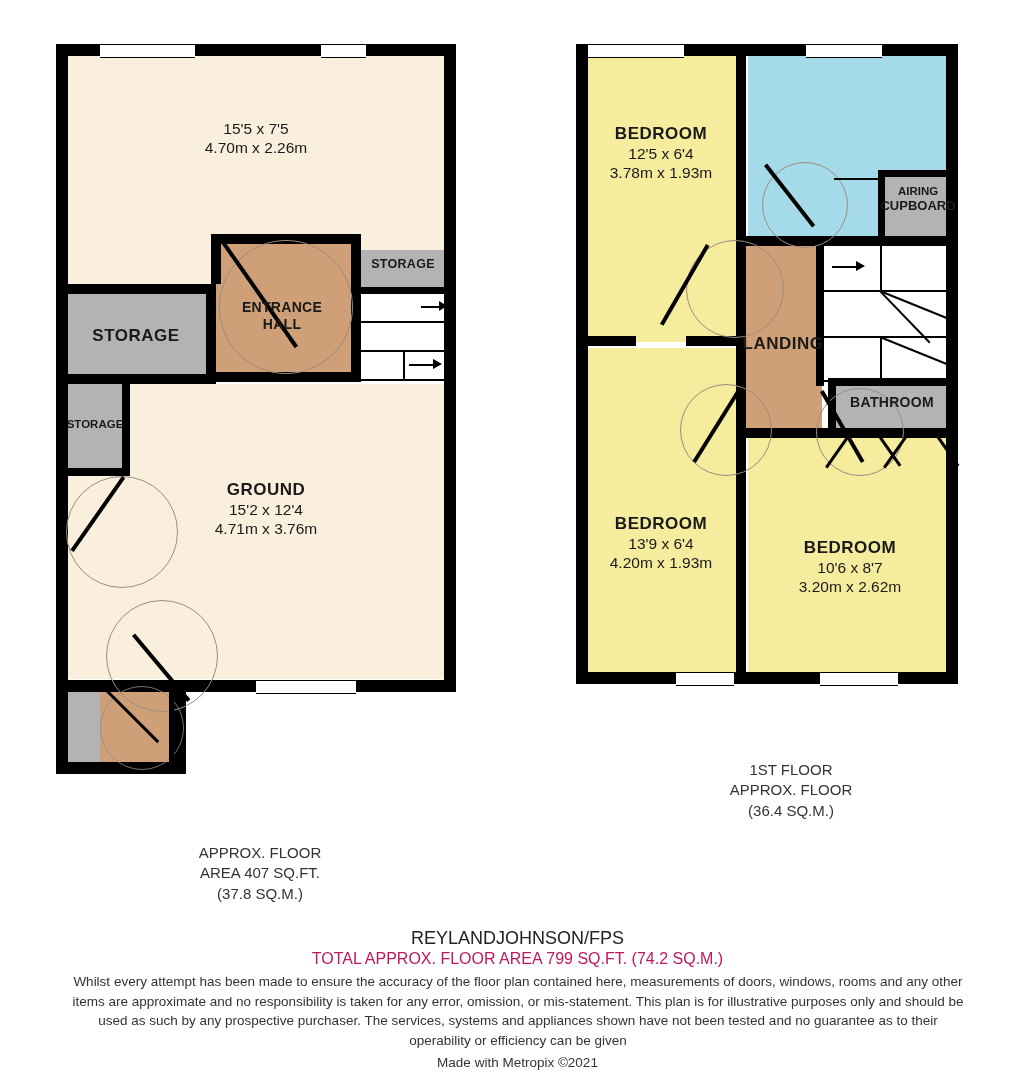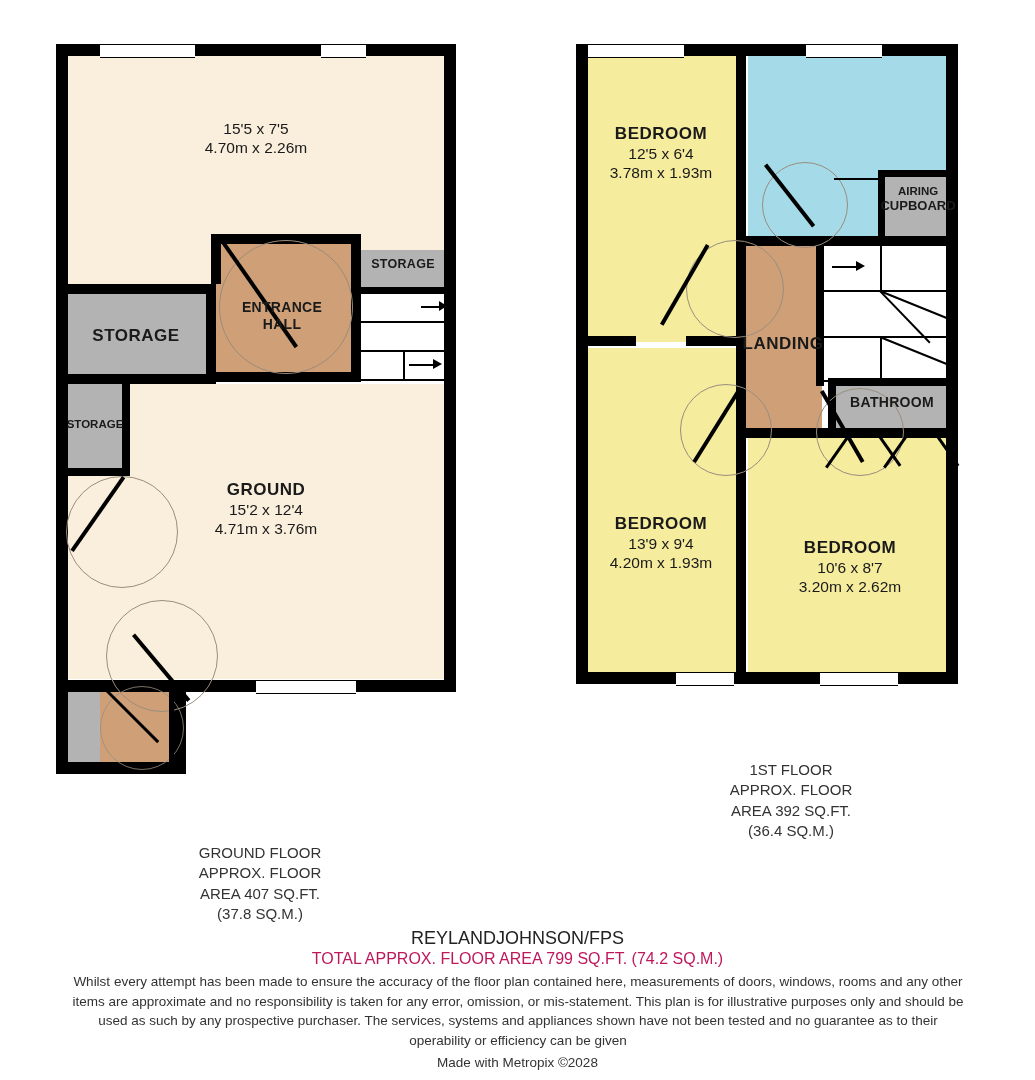--- a/index.html
+++ b/index.html
@@ -280,21 +280,21 @@
 
   <div class="label room-label" style="left:0px; top:80px; width:170px;">
     <div class="name">BEDROOM</div>
     <div class="dim">12'5 x 6'4</div>
     <div class="dim">3.78m x 1.93m</div>
   </div>
 
 
   <div class="label room-label" style="left:0px; top:470px; width:170px;">
     <div class="name">BEDROOM</div>
-    <div class="dim">13'9 x 9'4</div>
+    <div class="dim">13'9 x 6'4</div>
     <div class="dim">4.20m x 1.93m</div>
   </div>
 
   <div class="label room-label" style="left:172px; top:494px; width:204px;">
     <div class="name">BEDROOM</div>
     <div class="dim">10'6 x 8'7</div>
     <div class="dim">3.20m x 2.62m</div>
   </div>
 
   <div class="label" style="left:122px; top:290px; width:170px;">
@@ -307,29 +307,27 @@
   </div>
 
   <div class="label" style="left:252px; top:350px; width:128px;">
     <div class="mid-label">BATHROOM</div>
   </div>
 </div>
 
 <div class="footer-block" style="left:676px; top:760px; width:230px;">
   <div>1ST FLOOR</div>
   <div>APPROX. FLOOR</div>
-  <div>AREA 392 SQ.FT.</div>
   <div>(36.4 SQ.M.)</div>
 </div>
 
 <div class="footer-block" style="left:145px; top:843px; width:230px;">
-  <div>GROUND FLOOR</div>
   <div>APPROX. FLOOR</div>
   <div>AREA 407 SQ.FT.</div>
   <div>(37.8 SQ.M.)</div>
 </div>
 
 <div class="credit title-line" style="top:928px;">REYLANDJOHNSON/FPS</div>
 <div class="credit total-line" style="top:950px;">TOTAL APPROX. FLOOR AREA 799 SQ.FT. (74.2 SQ.M.)</div>
 
 <div class="disclaimer" style="top:972px;">Whilst every attempt has been made to ensure the accuracy of the floor plan contained here, measurements of doors, windows, rooms and any other items are approximate and no responsibility is taken for any error, omission, or mis-statement. This plan is for illustrative purposes only and should be used as such by any prospective purchaser. The services, systems and appliances shown have not been tested and no guarantee as to their operability or efficiency can be given</div>
 
-<div class="credit" style="top:1055px;">Made with Metropix ©2028</div>
+<div class="credit" style="top:1055px;">Made with Metropix ©2021</div>
 
 </body></html>

